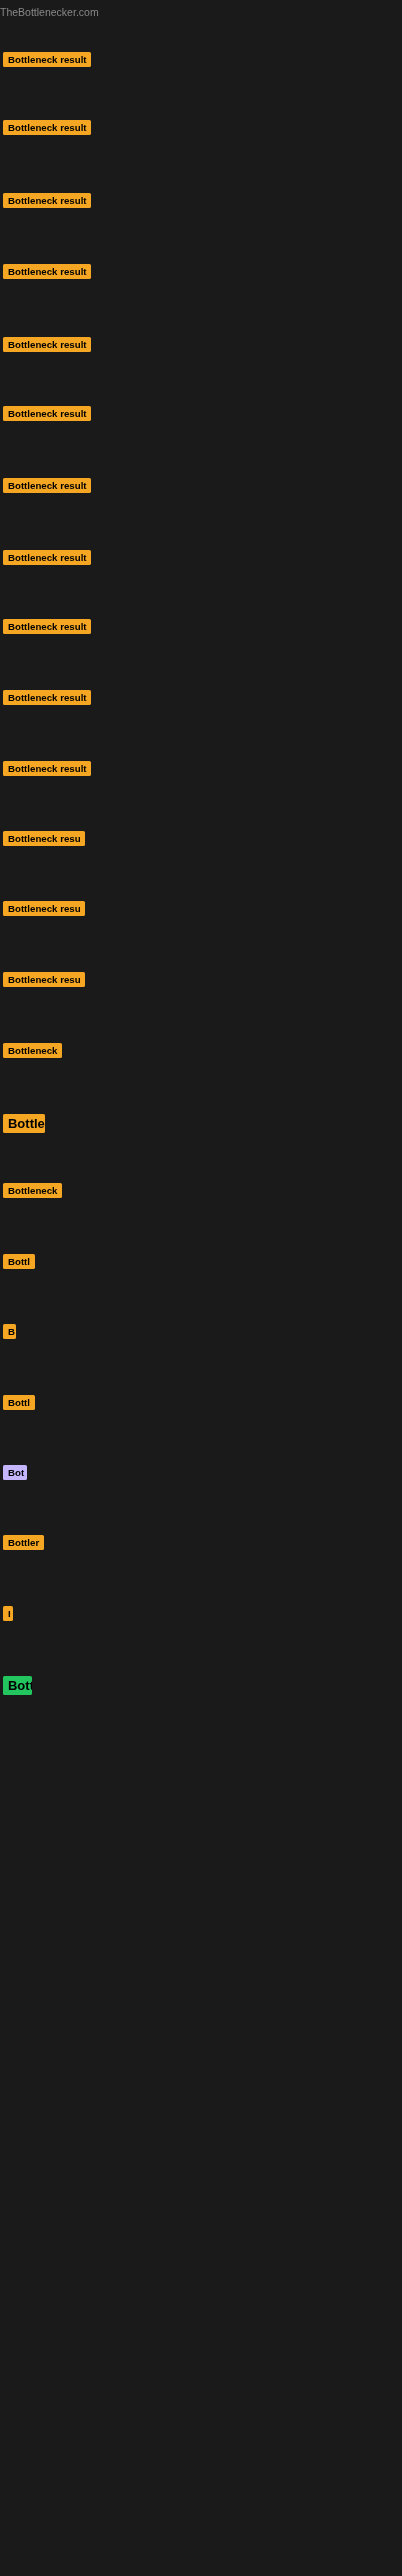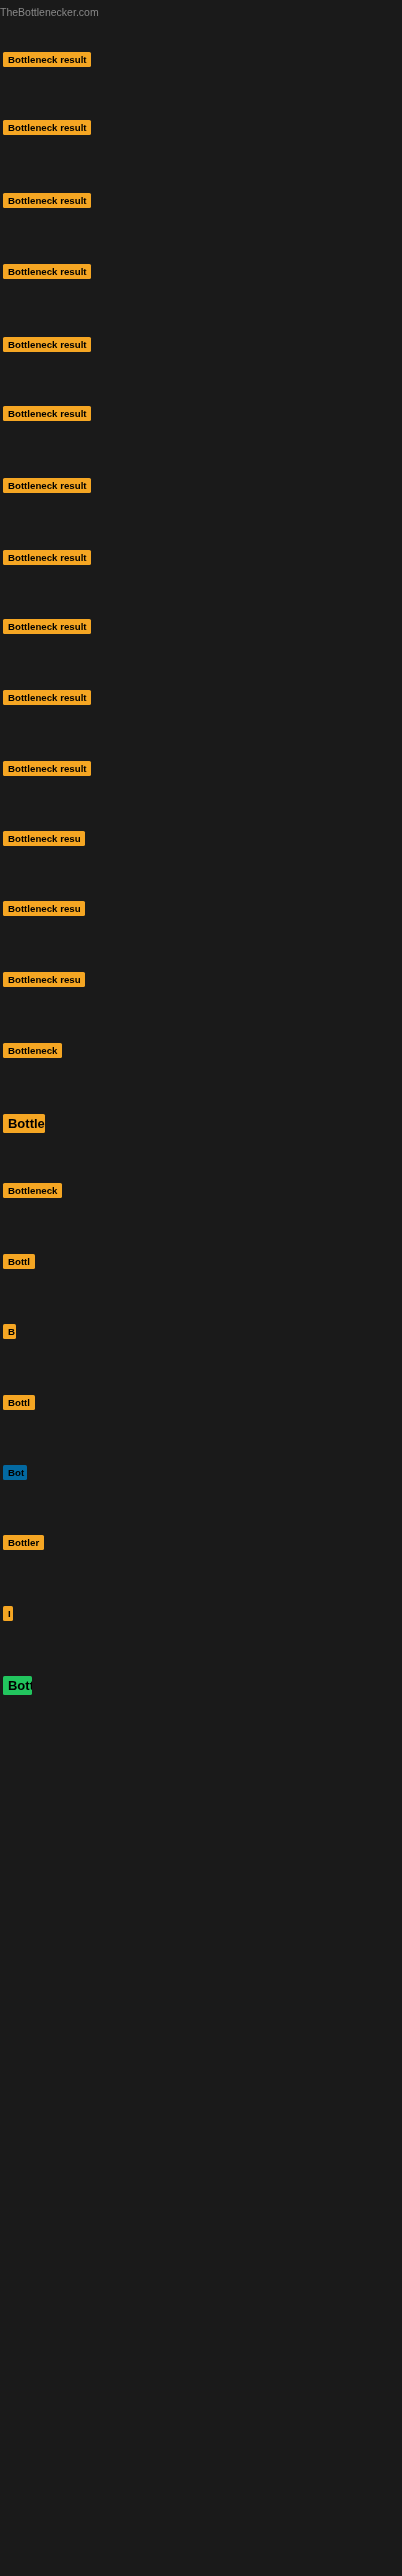--- a/index.html
+++ b/index.html
@@ -37,18 +37,18 @@
     <div style="position: absolute; top: 739px; left: 3.2px;"><span style="display: inline-block; background-color: rgb(245, 166, 35); color: rgb(0, 0, 0); font-size: 9.7px; font-weight: bold; padding: 2.4px 4.8px; border-radius: 1.6px; white-space: nowrap; overflow: hidden; max-width: 93px;">Bottleneck result</span></div>
     <div style="position: absolute; top: 809px; left: 3.2px;"><span style="display: inline-block; background-color: rgb(245, 166, 35); color: rgb(0, 0, 0); font-size: 9.7px; font-weight: bold; padding: 2.4px 4.8px; border-radius: 1.6px; white-space: nowrap; overflow: hidden; max-width: 87px;">Bottleneck resu</span></div>
     <div style="position: absolute; top: 879px; left: 3.2px;"><span style="display: inline-block; background-color: rgb(245, 166, 35); color: rgb(0, 0, 0); font-size: 9.7px; font-weight: bold; padding: 2.4px 4.8px; border-radius: 1.6px; white-space: nowrap; overflow: hidden; max-width: 85px;">Bottleneck resu</span></div>
     <div style="position: absolute; top: 950px; left: 3.2px;"><span style="display: inline-block; background-color: rgb(245, 166, 35); color: rgb(0, 0, 0); font-size: 9.7px; font-weight: bold; padding: 2.4px 4.8px; border-radius: 1.6px; white-space: nowrap; overflow: hidden; max-width: 84px;">Bottleneck resu</span></div>
     <div style="position: absolute; top: 1021px; left: 3.2px;"><span style="display: inline-block; background-color: rgb(245, 166, 35); color: rgb(0, 0, 0); font-size: 9.7px; font-weight: bold; padding: 2.4px 4.8px; border-radius: 1.6px; white-space: nowrap; overflow: hidden; max-width: 60px;">Bottleneck</span></div>
     <div style="position: absolute; top: 1092px; left: 3.2px;"><span style="display: inline-block; background-color: rgb(245, 166, 35); color: rgb(0, 0, 0); font-size: 13px; font-weight: bold; padding: 2.4px 4.8px; border-radius: 1.6px; white-space: nowrap; overflow: hidden; max-width: 42px;">Bottler</span></div>
     <div style="position: absolute; top: 1161px; left: 3.2px;"><span style="display: inline-block; background-color: rgb(245, 166, 35); color: rgb(0, 0, 0); font-size: 9.7px; font-weight: bold; padding: 2.4px 4.8px; border-radius: 1.6px; white-space: nowrap; overflow: hidden; max-width: 60px;">Bottleneck</span></div>
     <div style="position: absolute; top: 1232px; left: 3.2px;"><span style="display: inline-block; background-color: rgb(245, 166, 35); color: rgb(0, 0, 0); font-size: 9.7px; font-weight: bold; padding: 2.4px 4.8px; border-radius: 1.6px; white-space: nowrap; overflow: hidden; max-width: 35px;">Bottl</span></div>
     <div style="position: absolute; top: 1302px; left: 3.2px;"><span style="display: inline-block; background-color: rgb(245, 166, 35); color: rgb(0, 0, 0); font-size: 9.7px; font-weight: bold; padding: 2.4px 4.8px; border-radius: 1.6px; white-space: nowrap; overflow: hidden; max-width: 13px;">B</span></div>
     <div style="position: absolute; top: 1373px; left: 3.2px;"><span style="display: inline-block; background-color: rgb(245, 166, 35); color: rgb(0, 0, 0); font-size: 9.7px; font-weight: bold; padding: 2.4px 4.8px; border-radius: 1.6px; white-space: nowrap; overflow: hidden; max-width: 35px;">Bottl</span></div>
-    <div style="position: absolute; top: 1443px; left: 3.2px;"><span style="display: inline-block; background-color: #0369a1; color: rgb(0, 0, 0); font-size: 9.7px; font-weight: bold; padding: 2.4px 4.8px; border-radius: 1.6px; white-space: nowrap; overflow: hidden; max-width: 24px;">Bot</span></div>
+    <div style="position: absolute; top: 1443px; left: 3.2px;"><span style="display: inline-block; background-color: #c4b5fd; color: rgb(0, 0, 0); font-size: 9.7px; font-weight: bold; padding: 2.4px 4.8px; border-radius: 1.6px; white-space: nowrap; overflow: hidden; max-width: 24px;">Bot</span></div>
     <div style="position: absolute; top: 1513px; left: 3.2px;"><span style="display: inline-block; background-color: rgb(245, 166, 35); color: rgb(0, 0, 0); font-size: 9.7px; font-weight: bold; padding: 2.4px 4.8px; border-radius: 1.6px; white-space: nowrap; overflow: hidden; max-width: 47px;">Bottler</span></div>
     <div style="position: absolute; top: 1584px; left: 3.2px;"><span style="display: inline-block; background-color: rgb(245, 166, 35); color: rgb(0, 0, 0); font-size: 9.7px; font-weight: bold; padding: 2.4px 4.8px; border-radius: 1.6px; white-space: nowrap; overflow: hidden; max-width: 6.4px;">I</span></div>
     <div style="position: absolute; top: 1654px; left: 3.2px;"><span style="display: inline-block; background-color: #22c55e; color: rgb(0, 0, 0); font-size: 13px; font-weight: bold; padding: 2.4px 4.8px; border-radius: 1.6px; white-space: nowrap; overflow: hidden; max-width: 29px;">Bott</span></div>
   </div>
 
 
 </body></html>

